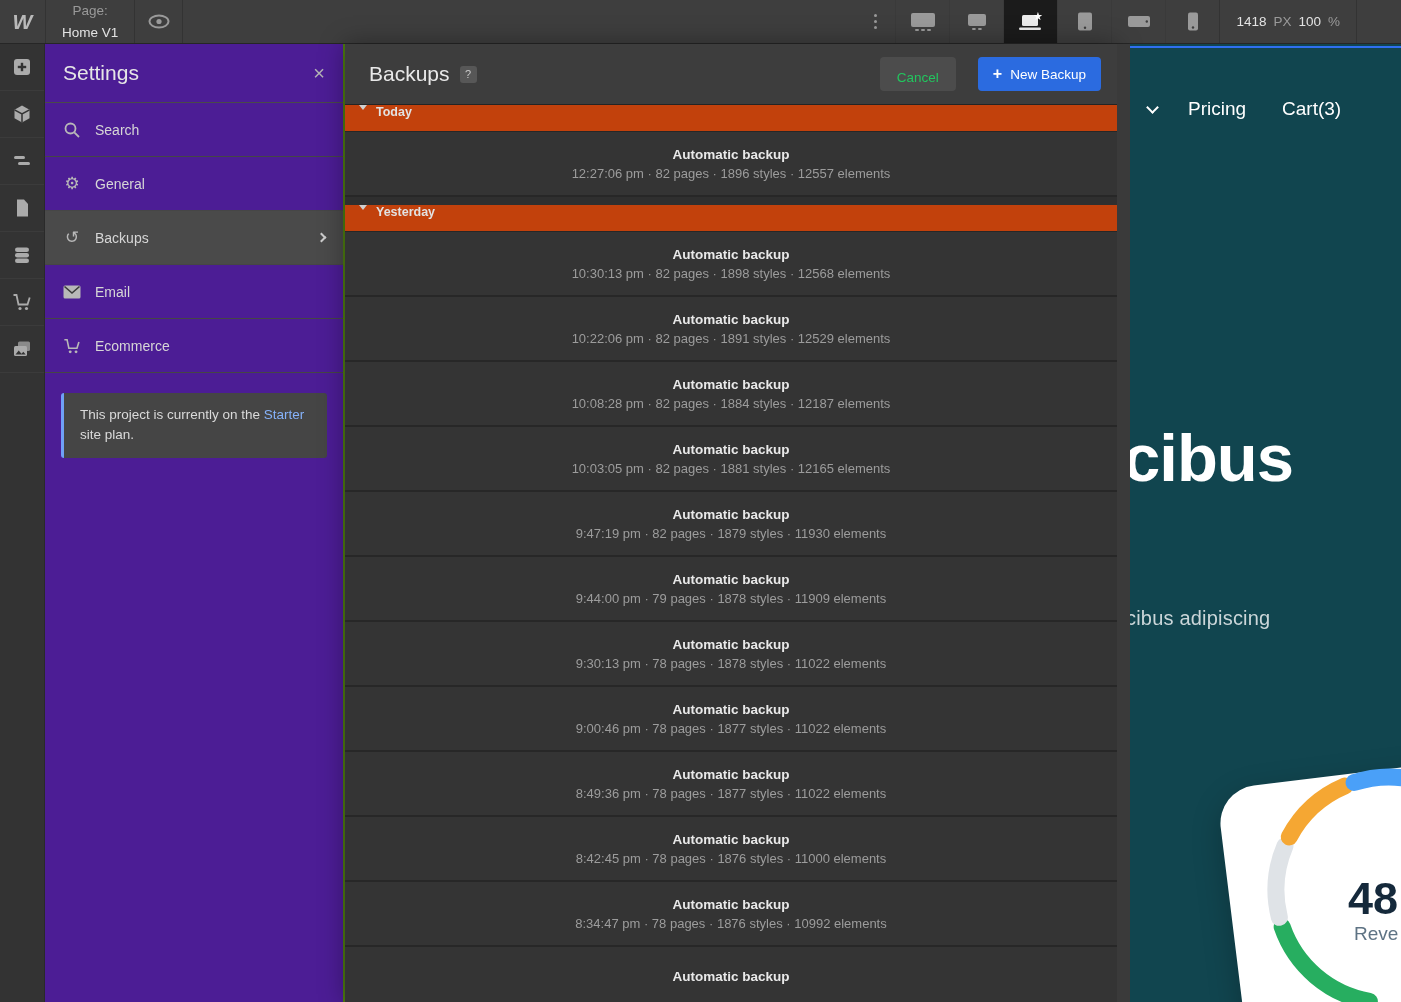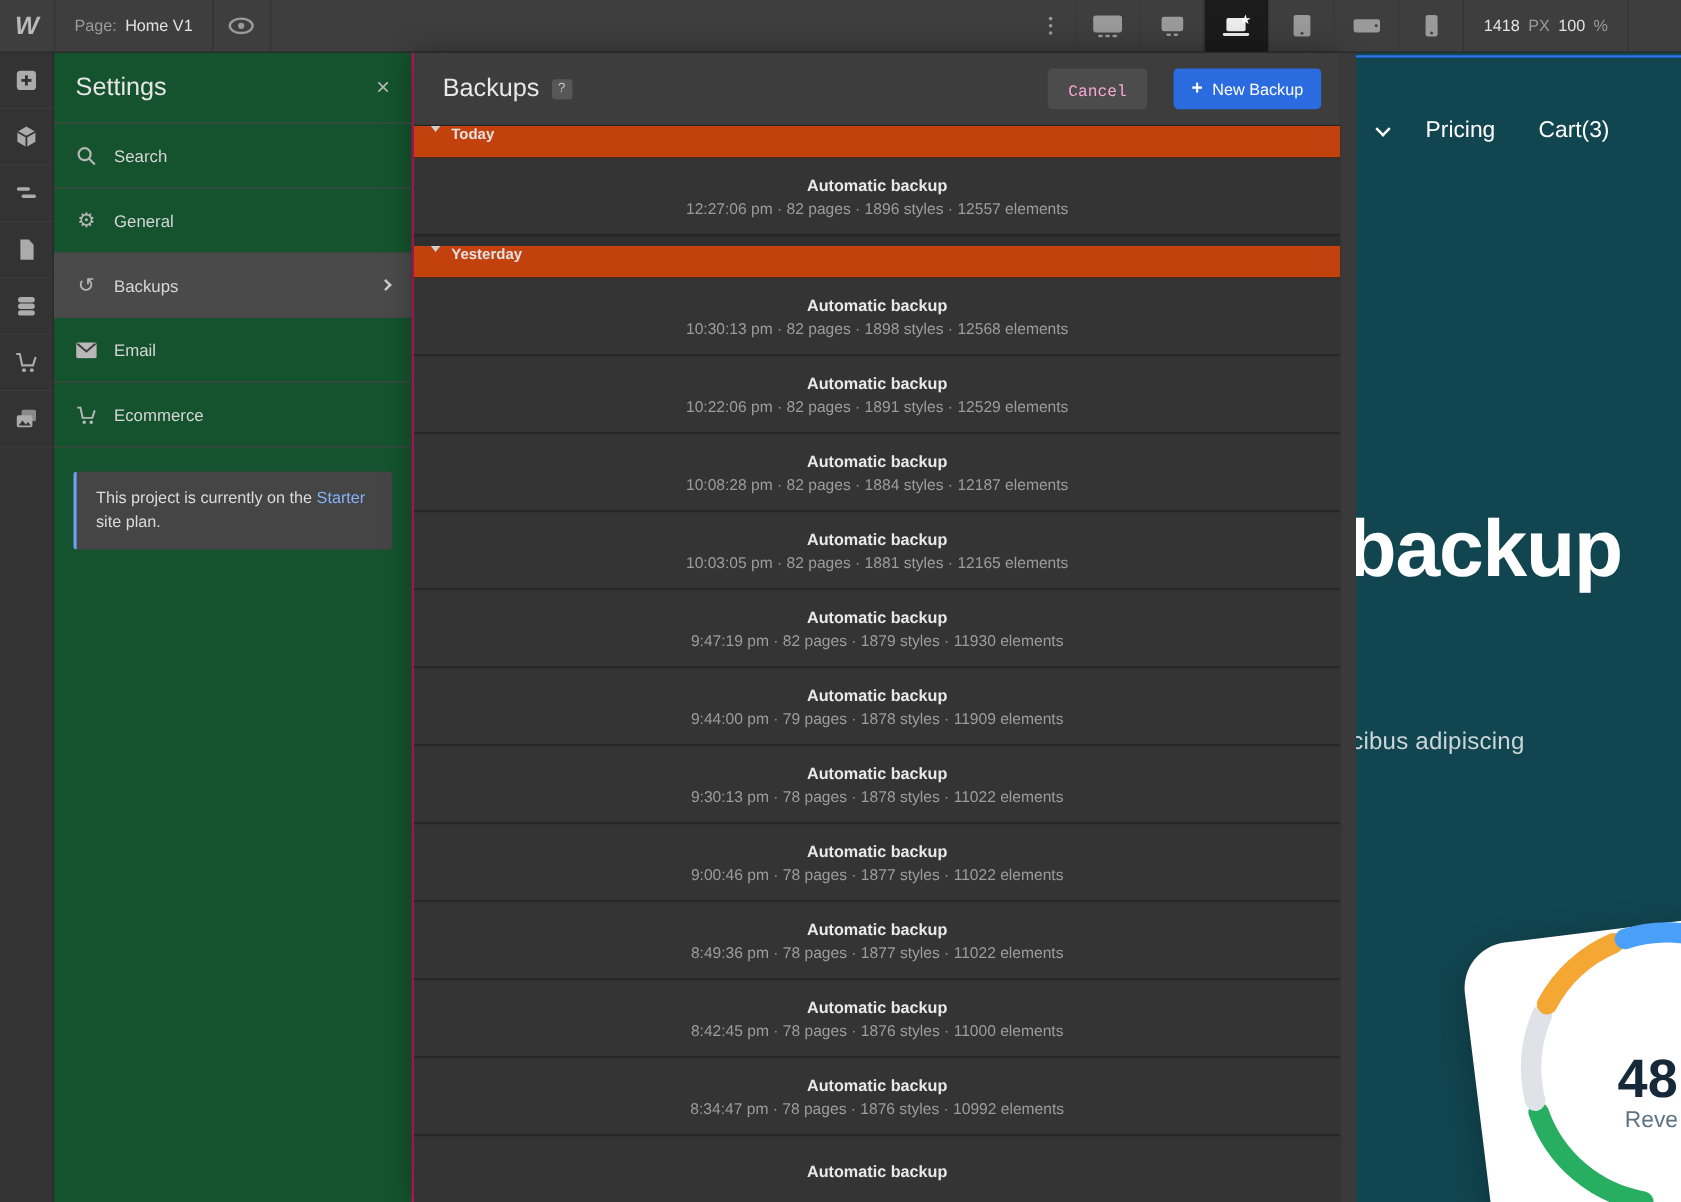--- a/index.html
+++ b/index.html
@@ -5,21 +5,21 @@
   * { margin:0; padding:0; box-sizing:border-box; }
   html,body { width:1401px; height:1002px; overflow:hidden; background:#2e2e2e;
     font-family:"Liberation Sans", sans-serif; }
 
   
   .topbar { position:absolute; left:0; top:0; width:1401px; height:44px; background:#3e3e3e;
     border-bottom:1px solid #262626; display:flex; align-items:stretch; color:#9a9a9a; }
   .tb-cell { display:flex; align-items:center; justify-content:center; }
   .tb-logo { width:46px; border-right:1px solid #333; color:#b9b9b9; font-style:italic;
     font-weight:700; font-size:21px; }
-  .tb-page { padding:0 16px; gap:7px; font-size:13.5px; border-right:1px solid #333; }
+  .tb-page { padding:0 16px; gap:7px; font-size:13.5px; border-right:1px solid #333;flex-direction:column; }
   .tb-page .pagename { color:#e3e3e3; }
   .tb-eye { width:48px; border-right:1px solid #333; }
   .tb-spacer { flex:1; }
   .tb-kebab { width:40px; flex-direction:column; gap:3px; }
   .tb-kebab i { width:3px; height:3px; border-radius:50%; background:#9a9a9a; display:block; }
   .tb-dev { width:54px; border-left:1px solid #3a3a3a; cursor:pointer; }
   .tb-dev.active { background:#1b1b1b; }
   .tb-dims { padding:0 16px; gap:7px; font-size:13.5px; border-left:1px solid #333;
     border-right:1px solid #333; }
   .tb-dims .val { color:#e3e3e3; }
@@ -29,21 +29,21 @@
   .toolrail { position:absolute; left:0; top:44px; width:45px; height:958px; background:#333;
     border-right:1px solid #2a2a2a; }
   .tool-cell { height:47px; display:flex; align-items:center; justify-content:center;
     border-bottom:1px solid #3b3b3b; color:#ababab; cursor:pointer; }
   .tool-cell.settings { color:#fafafa; }
   .glyph17 { font-size:17px; line-height:1; }
   .glyph23 { font-size:23px; line-height:1; }
 
   
   .settings { position:absolute; left:45px; top:44px; width:300px; height:958px;
-    background:#14532d; border-right:2px solid #be185d; }
+    background:#4c1d95; border-right:2px solid #4d7c0f; }
   .settings-header { height:59px; border-bottom:1px solid #4a4a4a; display:flex;
     align-items:center; justify-content:space-between; padding:0 18px; }
   .settings-title { font-size:21px; color:#e6e6e6; font-weight:400; }
   .settings-close { font-size:20px; color:#b5b5b5; cursor:pointer; }
   .menu-item { height:54px; display:flex; align-items:center; gap:14px; padding:0 18px;
     border-bottom:1px solid #464646; color:#d6d6d6; font-size:14px; cursor:pointer; }
   .menu-item .mi-icon { width:18px; display:flex; justify-content:center; color:#b8b8b8; }
   .menu-item.selected { background:#4a4a4a; }
   .chev-right { width:7px; height:7px; border-top:2px solid #cccccc; border-right:2px solid #cccccc;
     transform:rotate(45deg); margin-left:auto; }
@@ -56,21 +56,21 @@
     background:#2f2f2f; display:flex; flex-direction:column;
     box-shadow:0 0 24px rgba(0,0,0,.35); }
   .backups-header { height:61px; background:#3d3d3d; border-bottom:1px solid #242424;
     display:flex; align-items:center; gap:10px; padding:0 16px 0 24px; }
   .backups-title { font-size:21px; color:#e8e8e8; }
   .help-badge { width:17px; height:17px; border-radius:3px; background:#575757; color:#c9c9c9;
     font-size:11px; display:flex; align-items:center; justify-content:center; cursor:pointer; }
   .hd-spacer { flex:1; }
   .btn { height:34px; border:none; border-radius:4px; font-size:13.5px; cursor:pointer;
     font-family:"Liberation Sans", sans-serif; }
-  .btn-cancel { background:#4c4c4c; color:#f9a8d4; padding:13px 17px; margin-right:12px;font-family:Liberation Mono, monospace; }
+  .btn-cancel { background:#4c4c4c; color:#22c55e; padding:13px 17px; margin-right:12px; }
   .btn-primary { background:#2b6be0; color:#fff; padding:0 15px; display:inline-flex;
     align-items:center; gap:8px; }
   .btn-primary .plus { font-size:16px; font-weight:700; line-height:1; }
   .backups-list { flex:1; overflow:hidden; }
   .section-header { height:27px; background:#c2410c; border-bottom:1px solid #272727;
     display:flex; align-items:flex-start; gap:9px; padding:0 14px; font-size:12.5px;
     font-weight:700; color:#e2e2e2; cursor:pointer; }
   .backup-row + .section-header { margin-top:8px; }
   .tri { width:0; height:0; border-left:4px solid transparent; border-right:4px solid transparent;
     border-top:5px solid #d0d0d0; }
@@ -366,21 +366,21 @@
 </div>
 
 <div class="gutter"></div>
 <div class="preview">
   <div class="sel-line"></div>
   <div class="preview-nav">
     <span class="chev-down"></span>
     <span class="nav-pricing">Pricing</span>
     <span class="nav-cart">Cart(3)</span>
   </div>
-  <div class="preview-heading">backup</div>
+  <div class="preview-heading">cibus</div>
   <div class="preview-paragraph">cibus adipiscing</div>
   <div class="preview-card"></div>
   <svg class="gauge-svg" viewBox="-140 -140 280 280">
       <path d="M -19.62 111.28 A 113 113 0 0 1 -106.84 36.79" fill="none" stroke="#27ae60" stroke-width="17" stroke-linecap="round"></path>
       <path d="M -109.64 27.34 A 113 113 0 0 1 -104.02 -44.15" fill="none" stroke="#dfe3e7" stroke-width="17" stroke-linecap="round"></path>
       <path d="M -99.77 -53.05 A 113 113 0 0 1 -44.15 -104.02" fill="none" stroke="#f5a733" stroke-width="17" stroke-linecap="round"></path>
       <path d="M -34.92 -107.47 A 113 113 0 0 1 72.63 -86.56" fill="none" stroke="#4aa0f8" stroke-width="17" stroke-linecap="round"></path>
     </svg>
   <div class="gauge-value">48</div>
   <div class="gauge-label">Reve</div>

